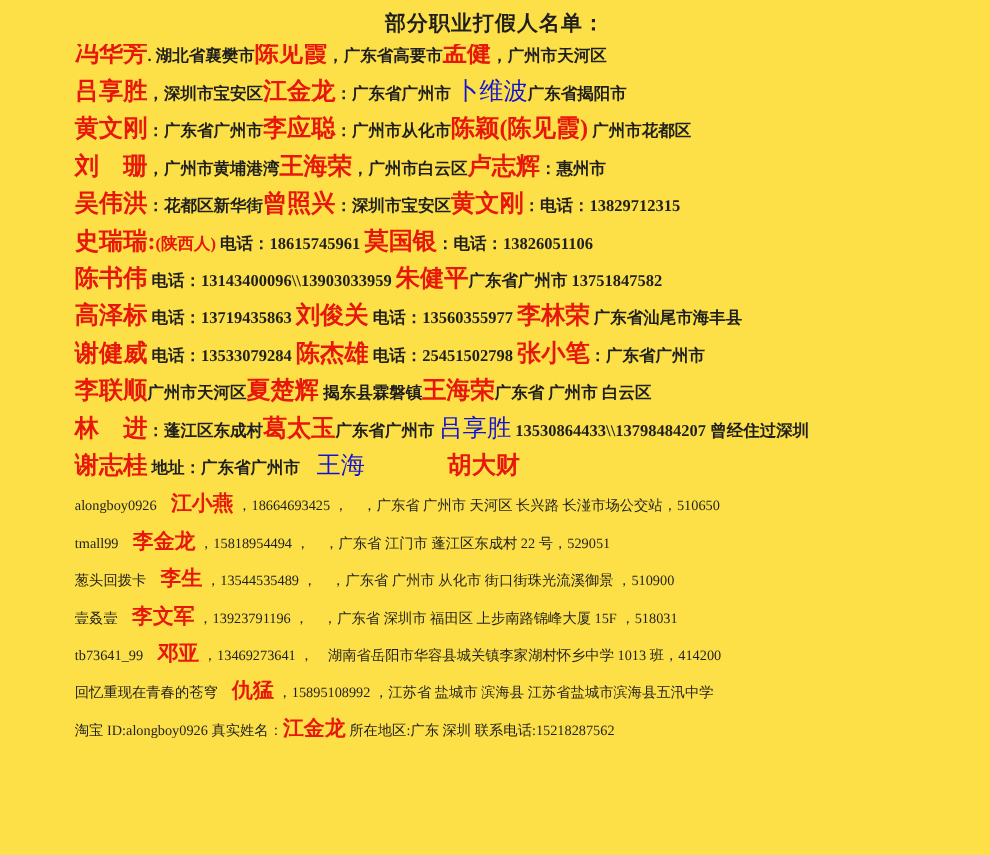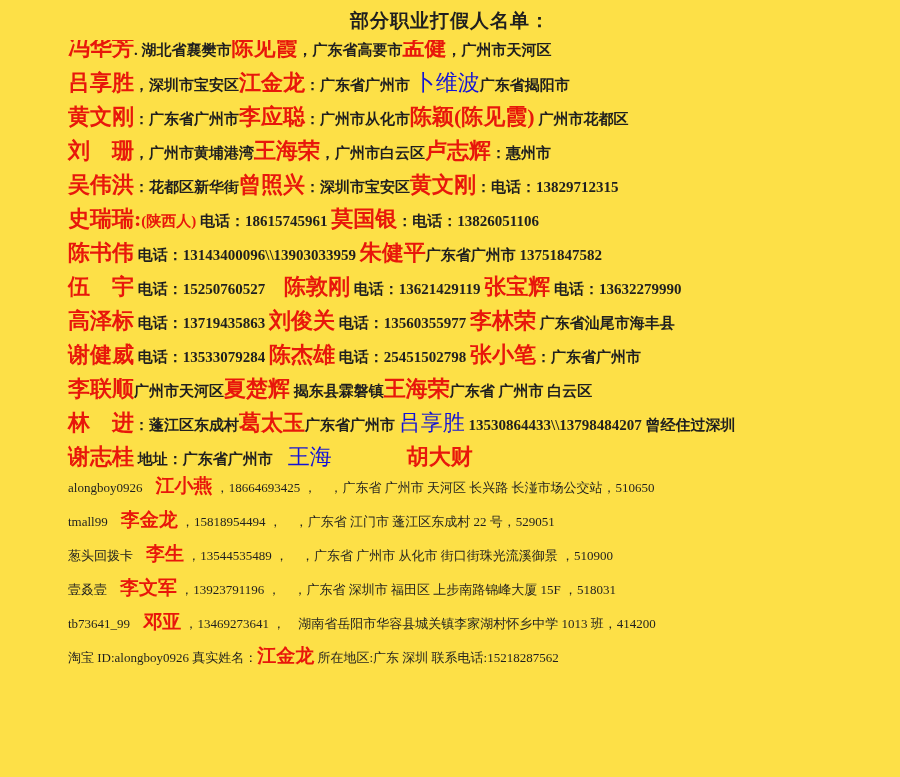--- a/index.html
+++ b/index.html
@@ -17,21 +17,21 @@
     font-size:19px;
     font-weight:700;
     letter-spacing:1px;
   }
   .list{margin:6px 28px 12px 68px;}
   .row{white-space:pre-wrap;}
   .row .row-inner{white-space:pre-wrap;}
   .row.large{height:34px;}
   .row.large .row-inner{line-height:34px;}
   .row.small{height:34px;}
-  .row.small .row-inner{line-height:23px;}
+  .row.small .row-inner{line-height:38px;}
   .row.clipped{height:26px;overflow:hidden;}
   .row.clipped .row-inner{margin-top:-9px;}
   .seg{vertical-align:baseline;}
   .seg-red{color:var(--red,#e8170b);font-weight:700;}
   .seg-blue{color:var(--blue,#1313d6);font-weight:400;}
   .seg-black{color:var(--black,#1f1f1f);}
   .large .seg-red,.large .seg-blue{font-size:22px;}
   .large .seg-black{font-size:15px;font-weight:600;}
   .large .seg-small{font-size:15px;}
   .small .seg-red,.small .seg-blue{font-size:19px;}
@@ -49,26 +49,26 @@
 <div class="doc">
   <div class="title">部分职业打假人名单：</div>
   <div class="list" id="name-list">
       <div class="row large clipped"><div class="row-inner"><span class="seg seg-red">冯华芳</span><span class="seg seg-black">. 湖北省襄樊市</span><span class="seg seg-red">陈见霞</span><span class="seg seg-black">，广东省高要市</span><span class="seg seg-red">孟健</span><span class="seg seg-black">，广州市天河区</span></div></div>
       <div class="row large"><div class="row-inner"><span class="seg seg-red">吕享胜</span><span class="seg seg-black">，深圳市宝安区</span><span class="seg seg-red">江金龙</span><span class="seg seg-black">：广东省广州市 </span><span class="seg seg-blue">卜维波</span><span class="seg seg-black">广东省揭阳市</span></div></div>
       <div class="row large"><div class="row-inner"><span class="seg seg-red">黄文刚</span><span class="seg seg-black">：广东省广州市</span><span class="seg seg-red">李应聪</span><span class="seg seg-black">：广州市从化市</span><span class="seg seg-red">陈颖(陈见霞)</span><span class="seg seg-black"> 广州市花都区</span></div></div>
       <div class="row large"><div class="row-inner"><span class="seg seg-red">刘　珊</span><span class="seg seg-black">，广州市黄埔港湾</span><span class="seg seg-red">王海荣</span><span class="seg seg-black">，广州市白云区</span><span class="seg seg-red">卢志辉</span><span class="seg seg-black">：惠州市</span></div></div>
       <div class="row large"><div class="row-inner"><span class="seg seg-red">吴伟洪</span><span class="seg seg-black">：花都区新华街</span><span class="seg seg-red">曾照兴</span><span class="seg seg-black">：深圳市宝安区</span><span class="seg seg-red">黄文刚</span><span class="seg seg-black">：电话：13829712315</span></div></div>
       <div class="row large"><div class="row-inner"><span class="seg seg-red">史瑞瑞:</span><span class="seg seg-red seg-small">(陕西人)</span><span class="seg seg-black"> 电话：18615745961 </span><span class="seg seg-red">莫国银</span><span class="seg seg-black">：电话：13826051106</span></div></div>
       <div class="row large"><div class="row-inner"><span class="seg seg-red">陈书伟</span><span class="seg seg-black"> 电话：13143400096\\13903033959 </span><span class="seg seg-red">朱健平</span><span class="seg seg-black">广东省广州市 13751847582</span></div></div>
-      <div class="row large"><div class="row-inner"><span class="seg seg-red">伍　宇</span><span class="seg seg-black"> 电话：15250760527　 </span><span class="seg seg-red">陈敦刚</span><span class="seg seg-black"> 电话：13621429119 </span><span class="seg seg-red">张宝辉</span><span class="seg seg-black"> 电话：13632279990</span></div></div>
       <div class="row large"><div class="row-inner"><span class="seg seg-red">高泽标</span><span class="seg seg-black"> 电话：13719435863 </span><span class="seg seg-red">刘俊关</span><span class="seg seg-black"> 电话：13560355977 </span><span class="seg seg-red">李林荣</span><span class="seg seg-black"> 广东省汕尾市海丰县</span></div></div>
       <div class="row large"><div class="row-inner"><span class="seg seg-red">谢健威</span><span class="seg seg-black"> 电话：13533079284 </span><span class="seg seg-red">陈杰雄</span><span class="seg seg-black"> 电话：25451502798 </span><span class="seg seg-red">张小笔</span><span class="seg seg-black">：广东省广州市</span></div></div>
       <div class="row large"><div class="row-inner"><span class="seg seg-red">李联顺</span><span class="seg seg-black">广州市天河区</span><span class="seg seg-red">夏楚辉</span><span class="seg seg-black"> 揭东县霖磐镇</span><span class="seg seg-red">王海荣</span><span class="seg seg-black">广东省 广州市 白云区</span></div></div>
       <div class="row large"><div class="row-inner"><span class="seg seg-red">林　进</span><span class="seg seg-black">：蓬江区东成村</span><span class="seg seg-red">葛太玉</span><span class="seg seg-black">广东省广州市 </span><span class="seg seg-blue">吕享胜</span><span class="seg seg-black"> 13530864433\\13798484207 曾经住过深圳</span></div></div>
       <div class="row large"><div class="row-inner"><span class="seg seg-red">谢志桂</span><span class="seg seg-black"> 地址：广东省广州市　</span><span class="seg seg-blue">王海</span><span class="seg seg-black">　　　　　</span><span class="seg seg-red">胡大财</span></div></div>
       <div class="row small"><div class="row-inner"><span class="seg seg-black">alongboy0926　</span><span class="seg seg-red">江小燕</span><span class="seg seg-black"> ，18664693425 ，　，广东省 广州市 天河区 长兴路 长湴市场公交站，510650</span></div></div>
       <div class="row small"><div class="row-inner"><span class="seg seg-black">tmall99　</span><span class="seg seg-red">李金龙</span><span class="seg seg-black"> ，15818954494 ，　，广东省 江门市 蓬江区东成村 22 号，529051</span></div></div>
       <div class="row small"><div class="row-inner"><span class="seg seg-black">葱头回拨卡　</span><span class="seg seg-red">李生</span><span class="seg seg-black"> ，13544535489 ，　，广东省 广州市 从化市 街口街珠光流溪御景 ，510900</span></div></div>
       <div class="row small"><div class="row-inner"><span class="seg seg-black">壹叒壹　</span><span class="seg seg-red">李文军</span><span class="seg seg-black"> ，13923791196 ，　，广东省 深圳市 福田区 上步南路锦峰大厦 15F ，518031</span></div></div>
       <div class="row small"><div class="row-inner"><span class="seg seg-black">tb73641_99　</span><span class="seg seg-red">邓亚</span><span class="seg seg-black"> ，13469273641 ，　湖南省岳阳市华容县城关镇李家湖村怀乡中学 1013 班，414200</span></div></div>
+      <div class="row small"><div class="row-inner"><span class="seg seg-black">回忆重现在青春的苍穹　</span><span class="seg seg-red">仇猛</span><span class="seg seg-black"> ，15895108992 ，江苏省 盐城市 滨海县 江苏省盐城市滨海县五汛中学</span></div></div>
       <div class="row small"><div class="row-inner"><span class="seg seg-black">淘宝 ID:alongboy0926 真实姓名：</span><span class="seg seg-red">江金龙</span><span class="seg seg-black"> 所在地区:广东 深圳 联系电话:15218287562</span></div></div>
     </div>
 </div>
 
 </body></html>

